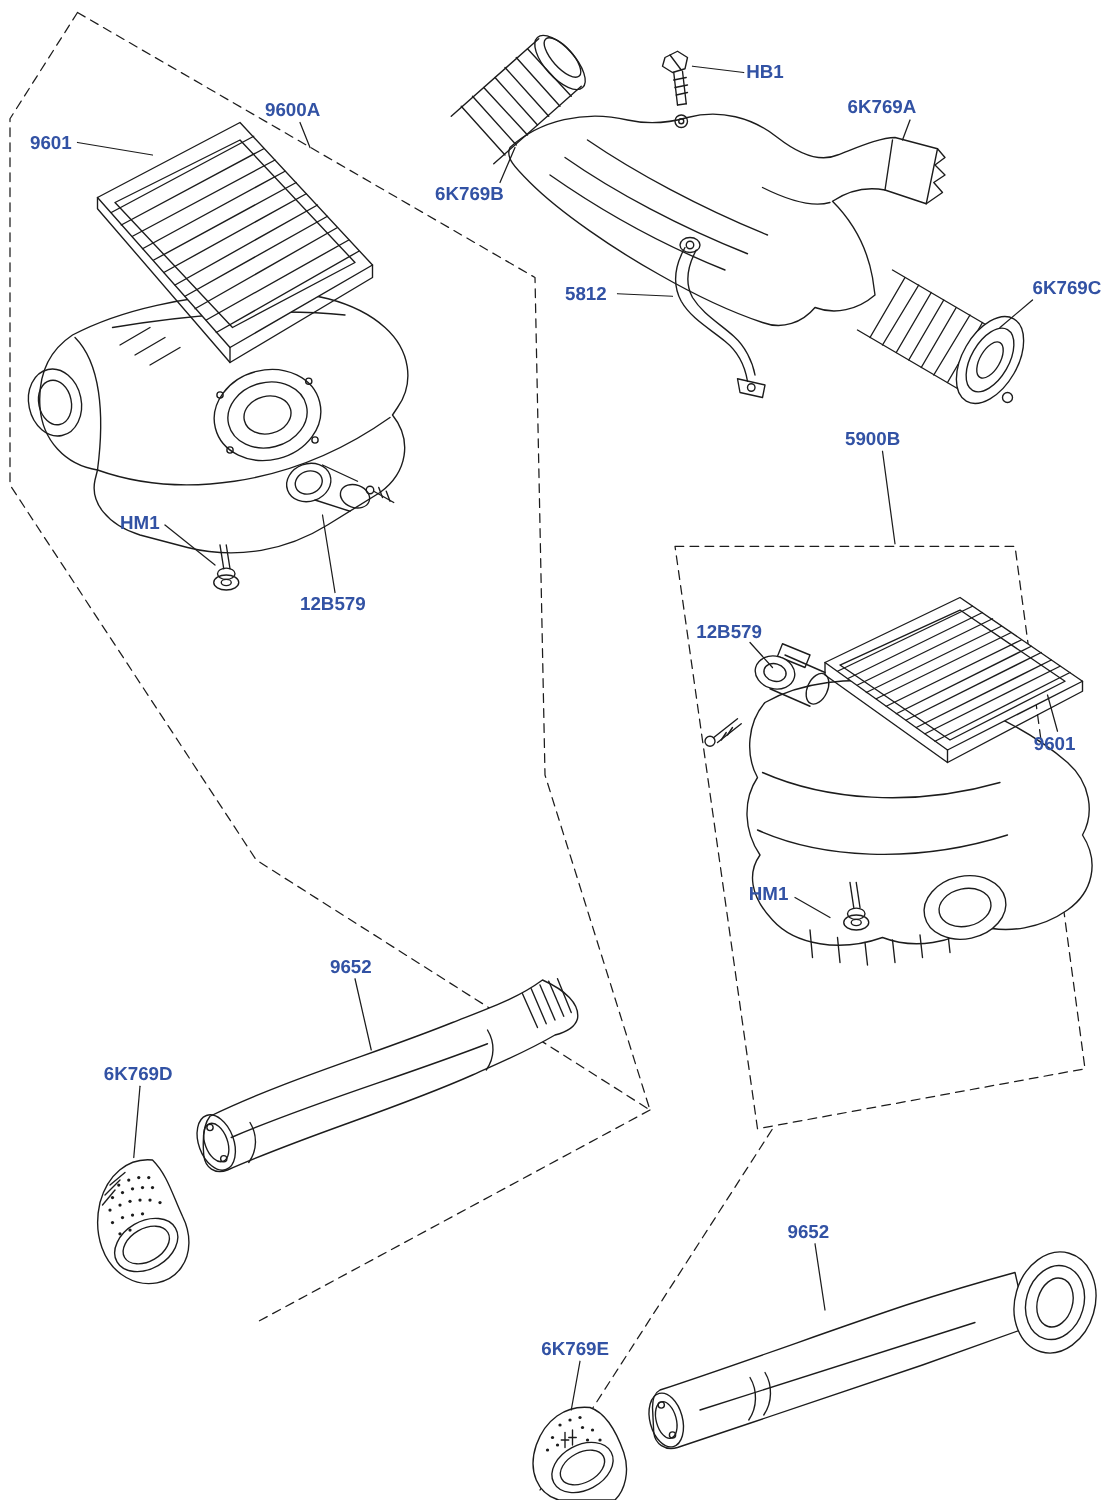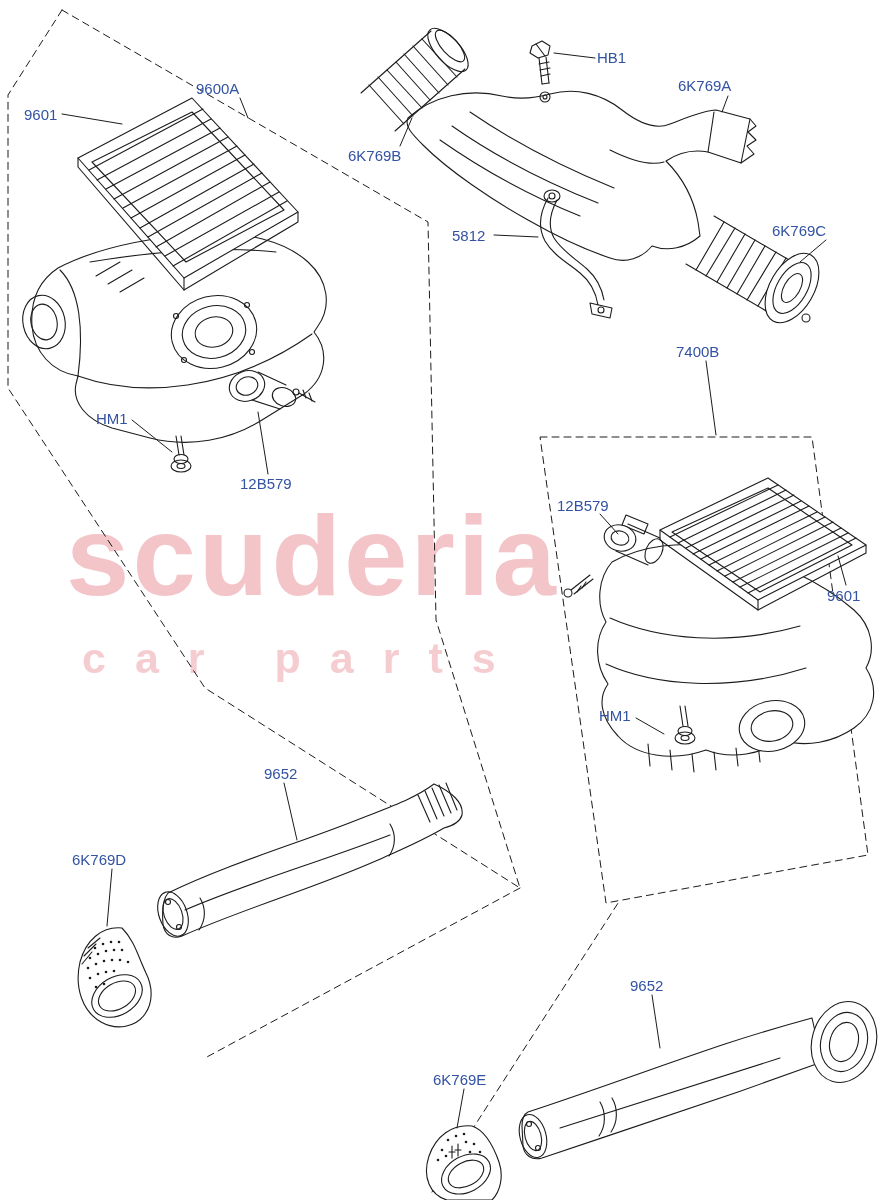--- a/index.html
+++ b/index.html
@@ -3,29 +3,27 @@
 <meta charset="utf-8">
 <style>
   html,body{margin:0;padding:0;background:#ffffff}
   .stage{position:relative;width:896px;height:1200px;background:#fff;overflow:hidden;
          font-family:"Liberation Sans",sans-serif}
   .wm1{position:absolute;left:66px;top:490px;font-size:114px;font-weight:700;
        color:#f3c5c9;letter-spacing:3px;z-index:1;user-select:none}
   .wm2{position:absolute;left:82px;top:634px;font-size:43px;font-weight:700;
        color:#f5cdd0;letter-spacing:29px;z-index:1;user-select:none}
   .art{position:absolute;left:0;top:0;z-index:2}
-  .lbl{position:absolute;z-index:3;font-size:15px;font-weight:400;color:#3252a4;white-space:nowrap}
+  .lbl{position:absolute;z-index:3;font-size:15px;font-weight:700;color:#3252a4;white-space:nowrap}
 </style>
 </head>
 <body>
 
 <div class="stage">
 
-  <div class="wm1">scuderia</div>
-  <div class="wm2">car parts</div>
 
   <svg class="art" width="896" height="1200" viewBox="0 0 896 1200">
     <g stroke="#1c1c1c" fill="none" stroke-width="1.1" stroke-linecap="round" stroke-linejoin="round">
 
       <g stroke-dasharray="7 5" stroke-width="1">
         <polyline points="62,10 428,222 436,620 520,888"></polyline>
         <polyline points="62,10 8,95 8,388 205,688 520,888"></polyline>
         <polyline points="520,888 205,1058"></polyline>
         <polyline points="432,1192 620,900"></polyline>
         <polygon points="540,437 812,437 868,855 606,903"></polygon>
@@ -321,29 +319,29 @@
         <line x1="636" y1="718" x2="664" y2="734"></line>
         <line x1="284" y1="783" x2="297" y2="840"></line>
         <line x1="112" y1="869" x2="107" y2="926"></line>
         <line x1="652" y1="995" x2="660" y2="1048"></line>
         <line x1="464" y1="1089" x2="457" y2="1128"></line>
       </g>
     </g>
   </svg>
 
   <span class="lbl" style="left:24px;top:106px">9601</span>
-  <span class="lbl" style="left:196px;top:80px">9600A</span>
+  <span class="lbl" style="left:212px;top:80px">9600A</span>
   <span class="lbl" style="left:597px;top:49px">HB1</span>
   <span class="lbl" style="left:678px;top:77px">6K769A</span>
   <span class="lbl" style="left:348px;top:147px">6K769B</span>
   <span class="lbl" style="left:452px;top:227px">5812</span>
-  <span class="lbl" style="left:772px;top:222px">6K769C</span>
-  <span class="lbl" style="left:676px;top:343px">7400B</span>
+  <span class="lbl" style="left:826px;top:222px">6K769C</span>
+  <span class="lbl" style="left:676px;top:343px">5900B</span>
   <span class="lbl" style="left:96px;top:410px">HM1</span>
   <span class="lbl" style="left:240px;top:475px">12B579</span>
   <span class="lbl" style="left:557px;top:497px">12B579</span>
   <span class="lbl" style="left:827px;top:587px">9601</span>
   <span class="lbl" style="left:599px;top:707px">HM1</span>
   <span class="lbl" style="left:264px;top:765px">9652</span>
-  <span class="lbl" style="left:72px;top:851px">6K769D</span>
+  <span class="lbl" style="left:83px;top:851px">6K769D</span>
   <span class="lbl" style="left:630px;top:977px">9652</span>
   <span class="lbl" style="left:433px;top:1071px">6K769E</span>
 </div>
 
 </body></html>

